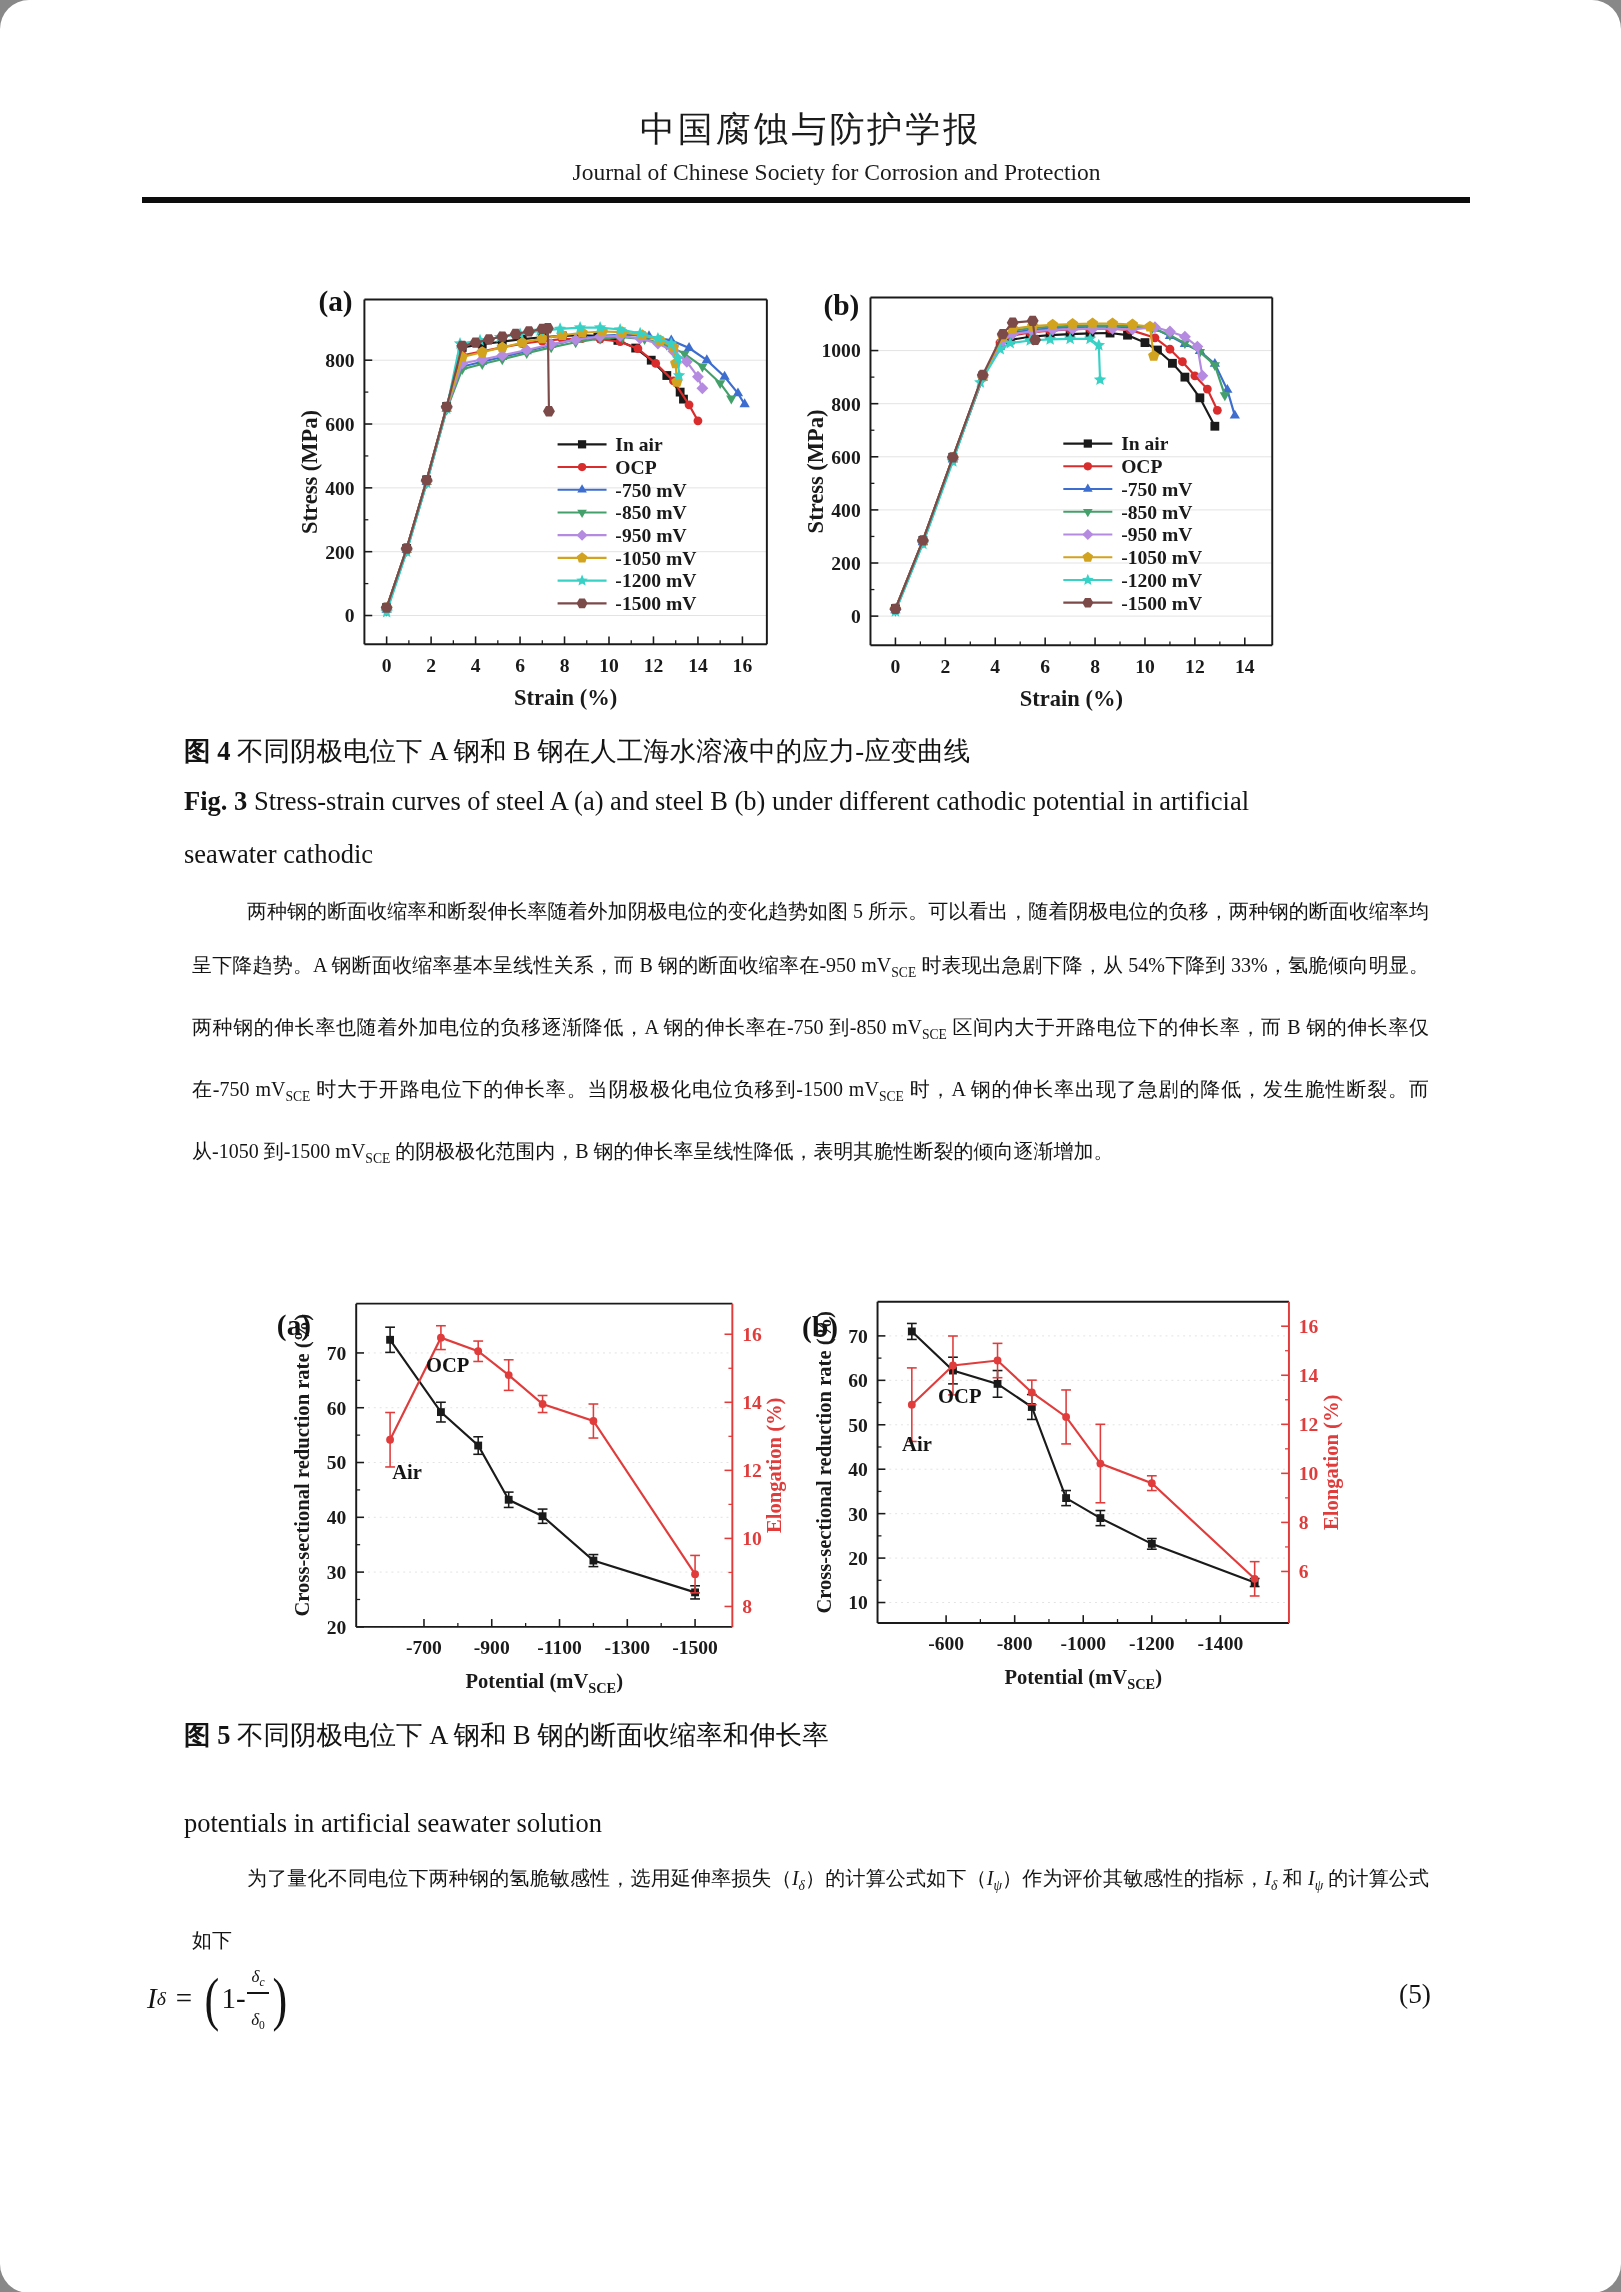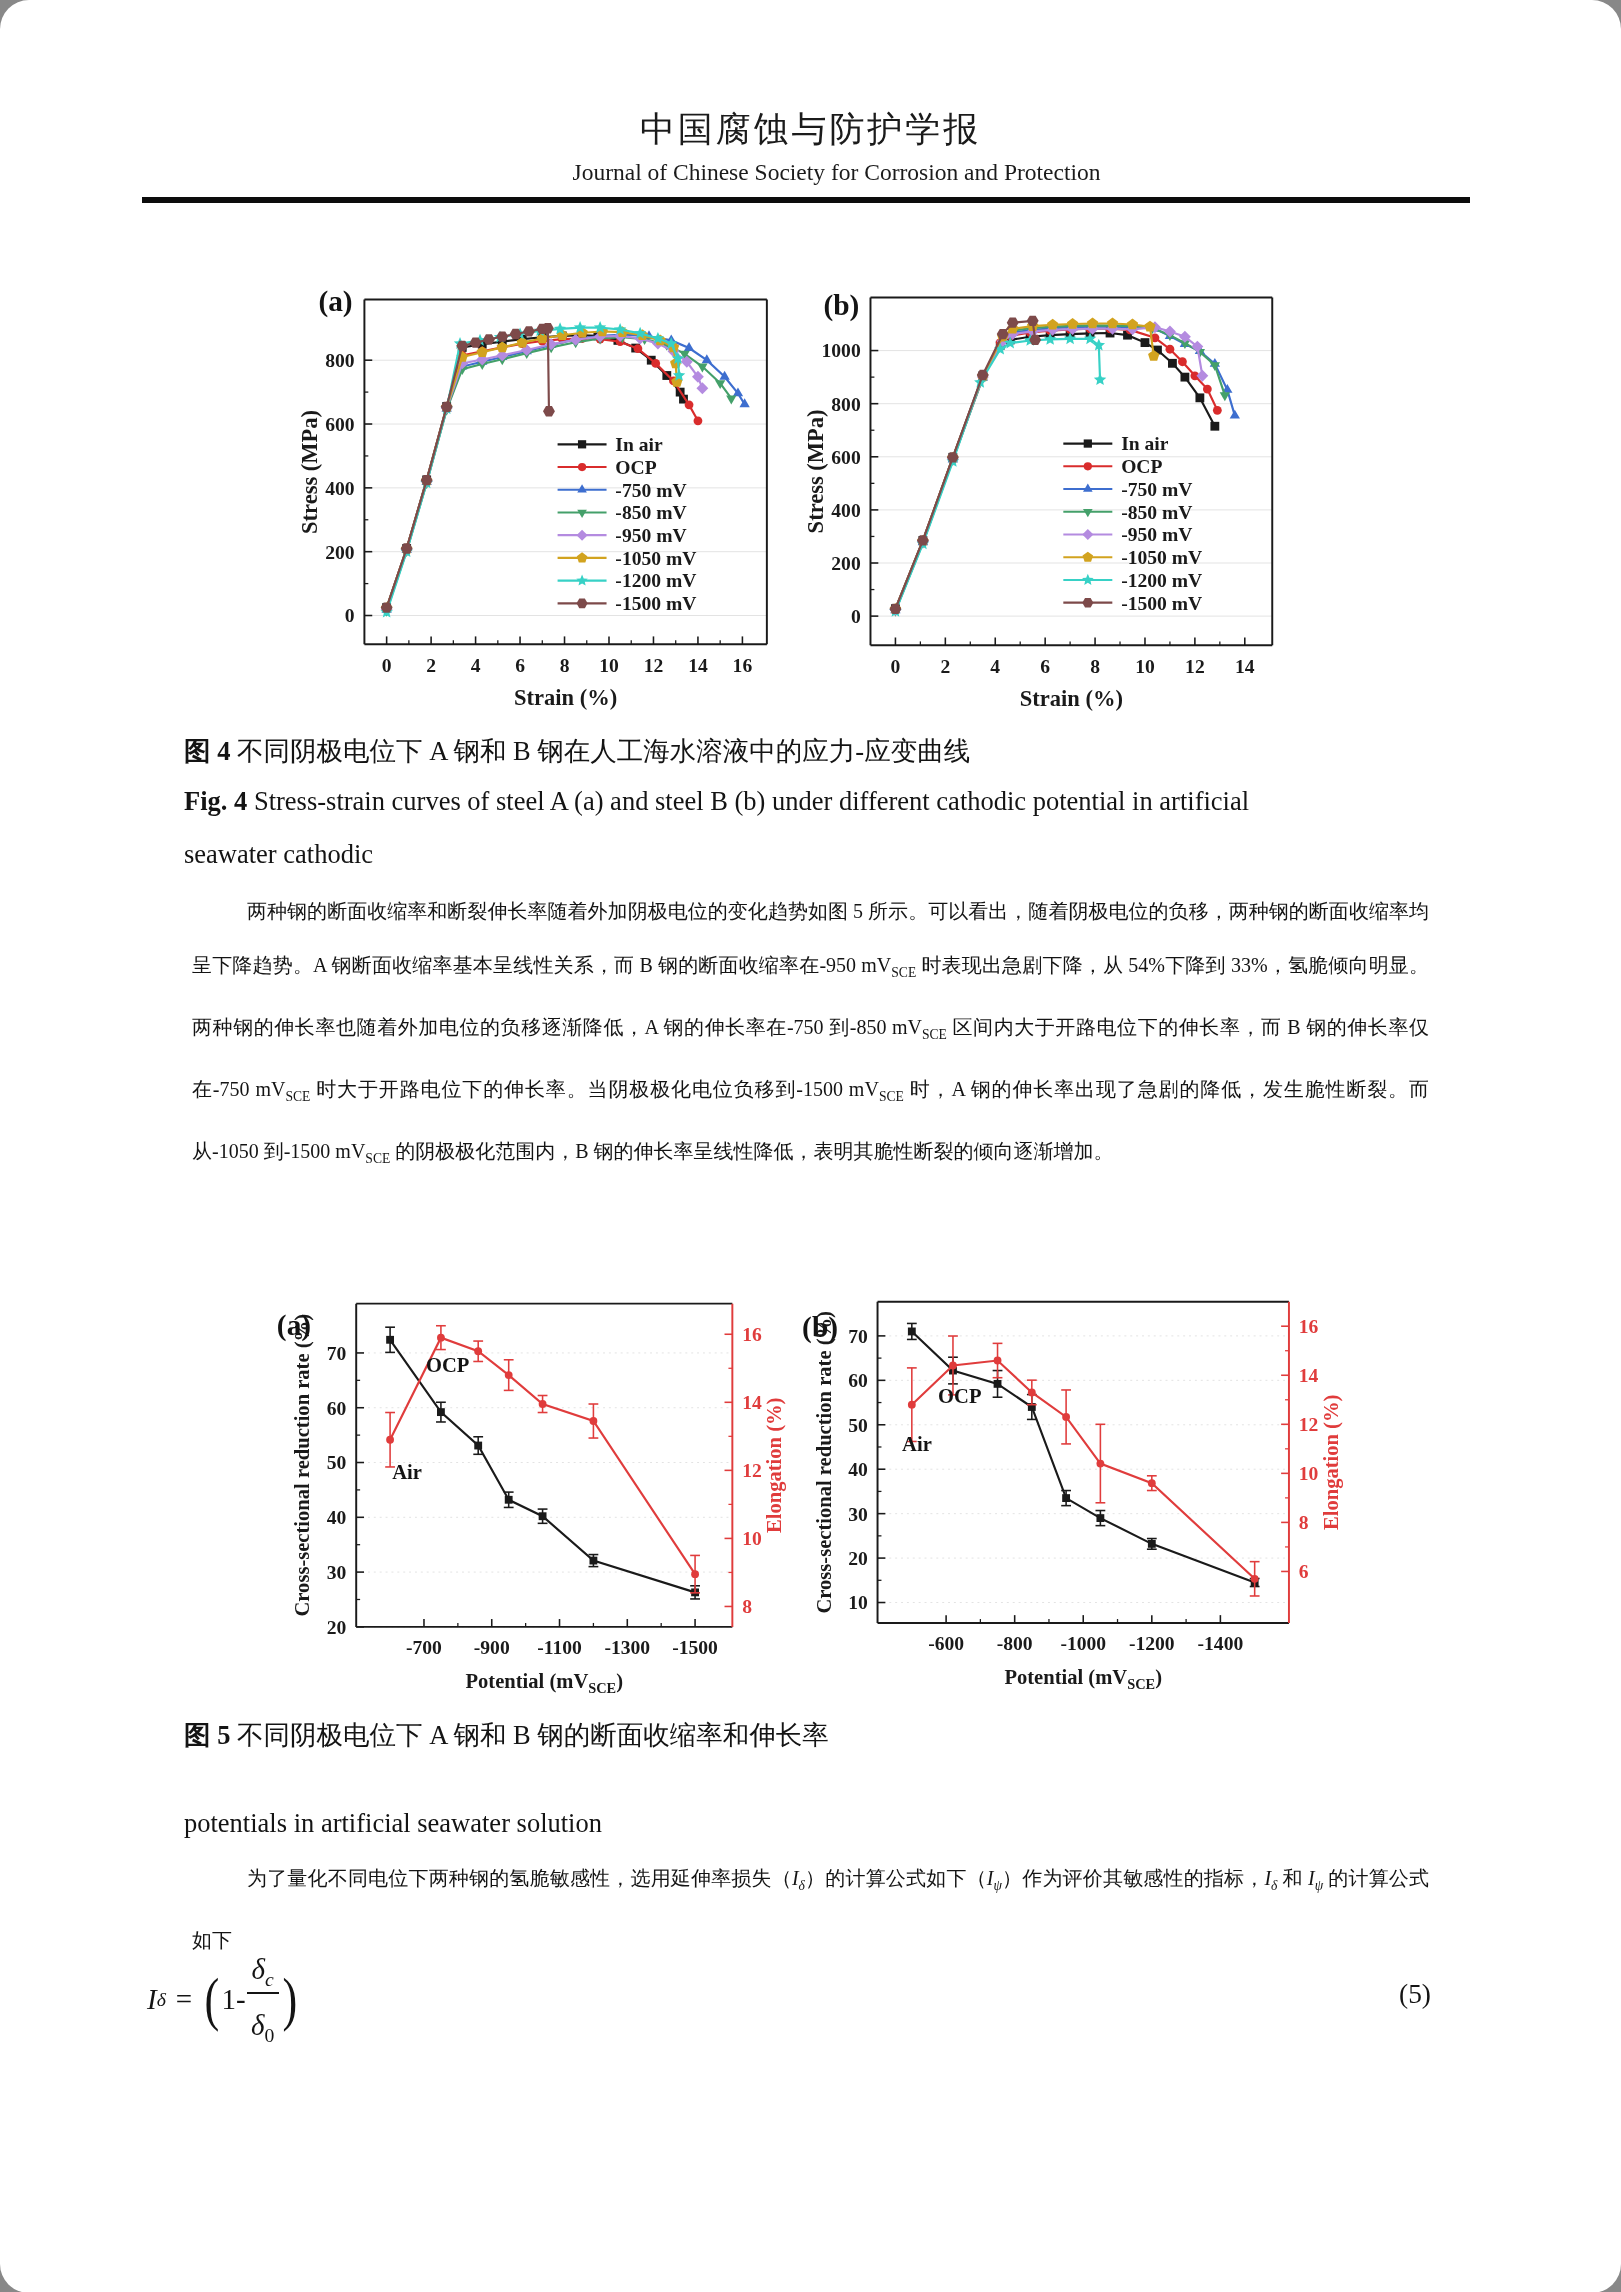--- a/index.html
+++ b/index.html
@@ -19,21 +19,21 @@
   .para span, .cap span{color:#141414;}
   .sub{vertical-align:sub;font-size:68%;}
   .i{font-style:italic;}
   .subi{vertical-align:sub;font-size:68%;font-style:italic;}
   .equation{position:absolute;left:147px;top:1955px;width:1284px;height:88px;
             display:flex;align-items:center;font-size:29px;color:#141414;}
   .eq-left{display:inline-flex;align-items:center;}
   .eq-rel{margin:0 9.8px;}
   .bigp{font-size:59px;font-weight:400;line-height:0;display:inline-block;transform:scaleX(.75);}
   .frac{display:inline-flex;flex-direction:column;align-items:center;vertical-align:middle;
-        font-size:29px;line-height:1;margin:0 1px;}
+        font-size:17px;line-height:1;margin:0 1px;}
   .ftop{border-bottom:2px solid #141414;padding:2px 4.9px 2.9px;}
   .fbot{padding-top:17px;}
   .eq-num{position:absolute;right:0;top:23.5px;font-size:27.4px;}
 </style>
 </head>
 <body>
 
 <div class="page">
 
   <div class="hdr-zh">中国腐蚀与防护学报</div>
@@ -472,21 +472,21 @@
       <line x1="272.79999999999995" y1="326.29999999999995" x2="322.79999999999995" y2="326.29999999999995" stroke="#37d1c6" stroke-width="2.2"></line>
       <polygon points="297.79999999999995,320.06299999999993 299.4663711902491,324.006436820947 303.7317394921328,324.37266100608343 300.4962452236967,327.1760631790529 301.4660166185481,331.3458389939165 297.79999999999995,329.13499999999993 294.1339833814518,331.3458389939165 295.1037547763032,327.1760631790529 291.8682605078671,324.37266100608343 296.1336288097508,324.006436820947" fill="#37d1c6"></polygon>
       <text x="331.79999999999995" y="333.29999999999995" font-size="20" font-weight="bold" fill="#1a1a1a">-1200 mV</text>
       <line x1="272.79999999999995" y1="349.5" x2="322.79999999999995" y2="349.5" stroke="#7d4a4a" stroke-width="2.2"></line>
       <polygon points="303.46999999999997,349.5 300.63499999999993,354.41036403945776 294.965,354.41036403945776 292.12999999999994,349.5 294.965,344.58963596054224 300.63499999999993,344.58963596054224" fill="#7d4a4a"></polygon>
       <text x="331.79999999999995" y="356.5" font-size="20" font-weight="bold" fill="#1a1a1a">-1500 mV</text>
       <text x="28" y="56" text-anchor="start" font-size="30" font-weight="bold" fill="#141414"><tspan dy="0">(b)</tspan></text>
     </svg>
 
   <div class="cap" style="top:733px"><b>图 4</b><span> 不同阴极电位下 A 钢和 B 钢在人工海水溶液中的应力-应变曲线</span></div>
-  <div class="cap" style="top:786px"><b>Fig. 4</b><span> Stress-strain curves of steel A (a) and steel B (b) under different cathodic potential in artificial</span></div>
+  <div class="cap" style="top:786px"><b>Fig. 3</b><span> Stress-strain curves of steel A (a) and steel B (b) under different cathodic potential in artificial</span></div>
   <div class="cap" style="top:839px">seawater cathodic</div>
 
   <div class="para" style="top:884px"><span>两种钢的断面收缩率和断裂伸长率随着外加阴极电位的变化趋势如图 5 所示。可以看出，随着阴极电位的负移，两种钢的断面收缩率均呈下降趋势。A 钢断面收缩率基本呈线性关系，而 B 钢的断面收缩率在-950 mV</span><span class="sub">SCE</span><span> 时表现出急剧下降，从 54%下降到 33%，氢脆倾向明显。两种钢的伸长率也随着外加电位的负移逐渐降低，A 钢的伸长率在-750 到-850 mV</span><span class="sub">SCE</span><span> 区间内大于开路电位下的伸长率，而 B 钢的伸长率仅在-750 mV</span><span class="sub">SCE</span><span> 时大于开路电位下的伸长率。当阴极极化电位负移到-1500 mV</span><span class="sub">SCE</span><span> 时，A 钢的伸长率出现了急剧的降低，发生脆性断裂。而从-1050 到-1500 mV</span><span class="sub">SCE</span><span> 的阴极极化范围内，B 钢的伸长率呈线性降低，表明其脆性断裂的倾向逐渐增加。</span></div>
 
   <svg class="chart" width="537" height="431" style="left:265px;top:1286px" viewBox="0 0 548 440">
       <line x1="93" y1="348" x2="477" y2="348" stroke="#e2e2e2" stroke-width="1" stroke-dasharray="2,4"></line>
       <line x1="93" y1="292.06779661016947" x2="477" y2="292.06779661016947" stroke="#e2e2e2" stroke-width="1" stroke-dasharray="2,4"></line>
       <line x1="93" y1="236.135593220339" x2="477" y2="236.135593220339" stroke="#e2e2e2" stroke-width="1" stroke-dasharray="2,4"></line>
       <line x1="93" y1="180.20338983050848" x2="477" y2="180.20338983050848" stroke="#e2e2e2" stroke-width="1" stroke-dasharray="2,4"></line>
       <line x1="93" y1="124.27118644067798" x2="477" y2="124.27118644067798" stroke="#e2e2e2" stroke-width="1" stroke-dasharray="2,4"></line>

